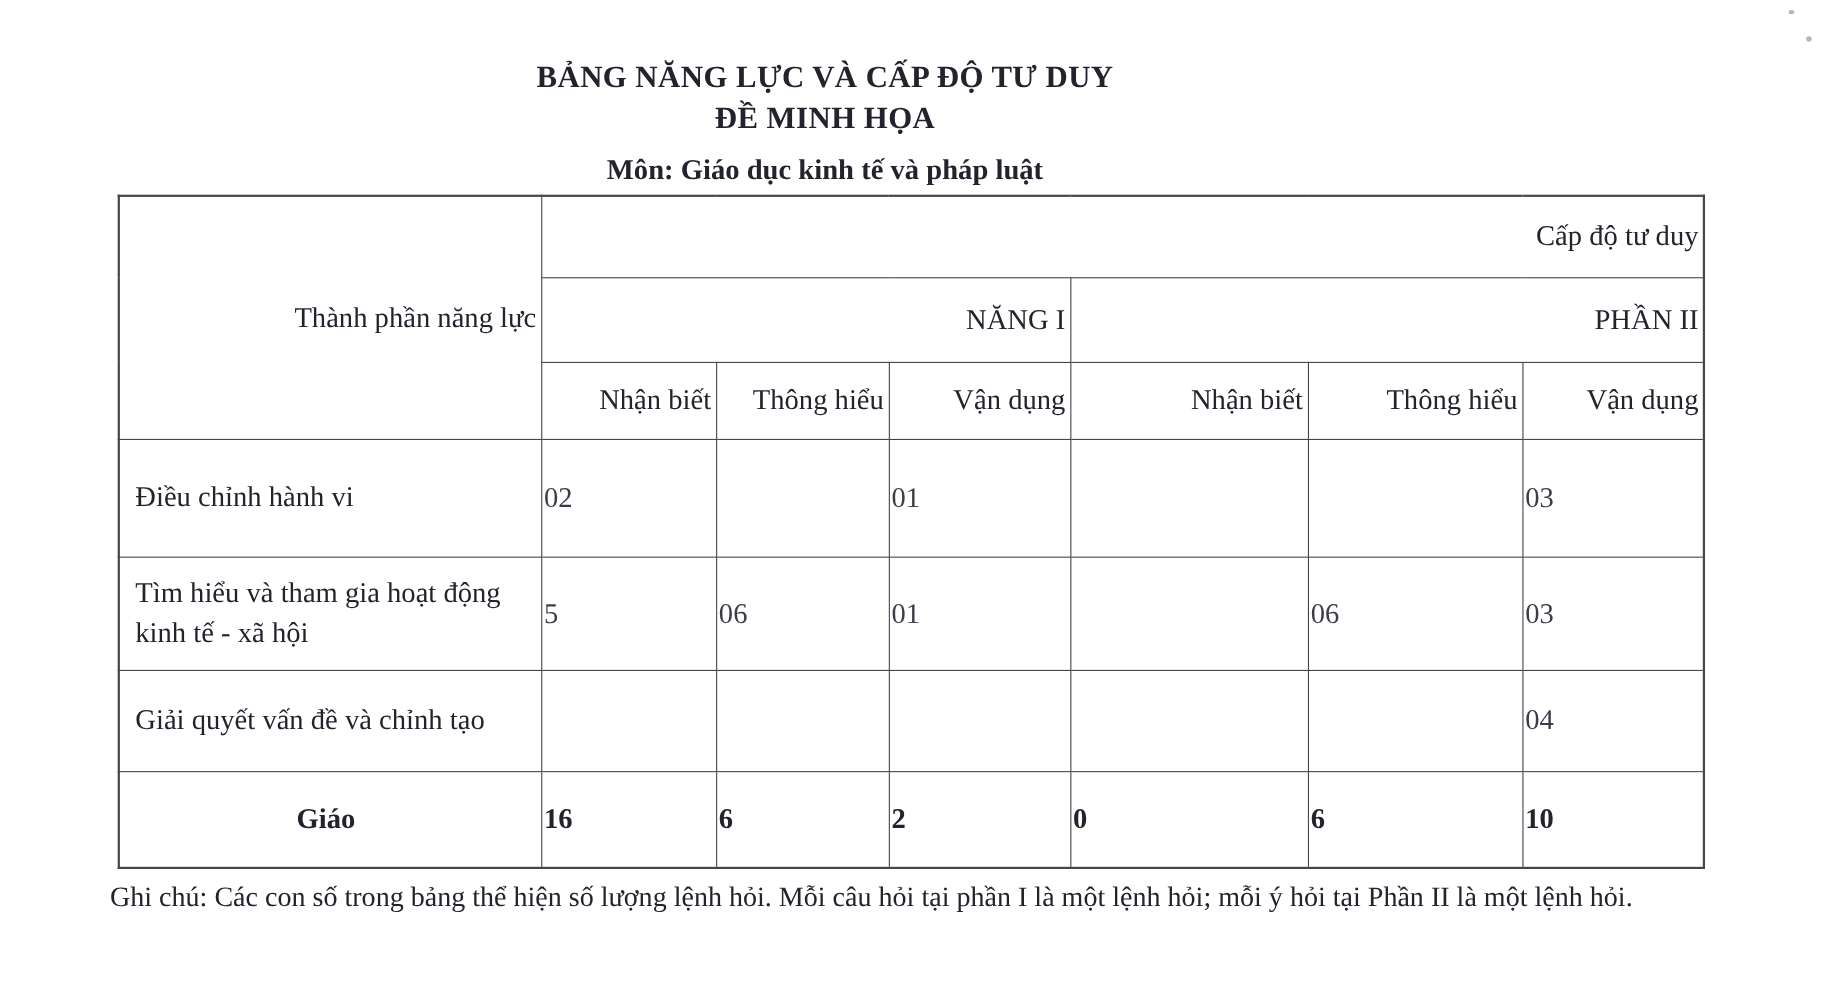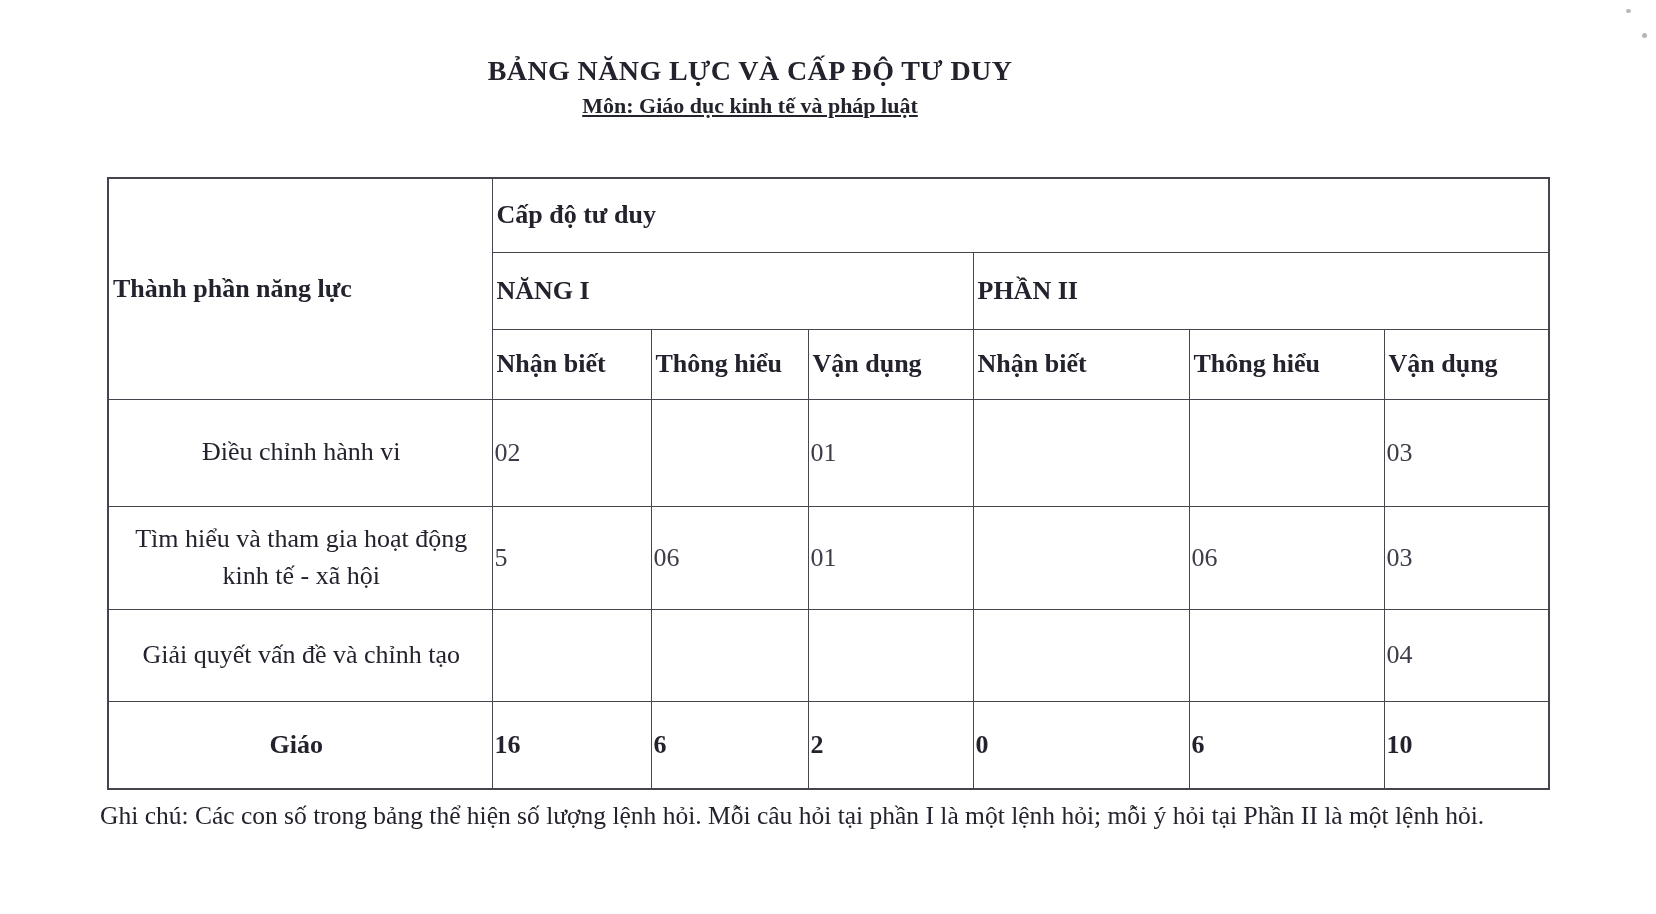--- a/index.html
+++ b/index.html
@@ -30,53 +30,53 @@
   .titles {
     position: absolute;
     top: 54px; left: 0;
     width: 1500px;
     text-align: center;
     font-weight: bold;
     line-height: 1.2;
   }
   .title-1 { font-size: 28px; letter-spacing: 0.4px; }
   .title-2 { font-size: 28px; margin-top: 3px; letter-spacing: 0.4px; }
-  .title-3 { font-size: 22px; margin-top: 5px; text-decoration: underline; }
+  .title-3 { font-size: 26px; margin-top: 15px; }
 
   
   table.matrix {
     position: absolute;
     left: 107px; top: 177px;
     width: 1441px;
     border-collapse: collapse;
     table-layout: fixed;
     border: 2px solid var(--border);
   }
   .matrix th, .matrix td {
     border: 1.5px solid var(--border);
     vertical-align: middle;
     overflow: hidden;
   }
   .matrix th {
-    font-weight: bold;
+    font-weight: normal;
     font-size: 26px;
-    text-align: left;
+    text-align: right;
     padding: 2px 4px;
   }
   tr.r-top   { height: 74px; }
   tr.r-part  { height: 77px; }
   tr.r-level { height: 70px; }
   tbody tr:nth-child(1) { height: 107px; }
   tbody tr:nth-child(2) { height: 103px; }
   tbody tr:nth-child(3) { height: 92px;  }
   tbody tr:nth-child(4) { height: 88px;  }
 
   td.label {
     font-size: 26px;
-    text-align: center;
+    text-align: left;
     padding: 6px 12px 6px 14px;
     line-height: 1.4;
   }
   td.num {
     font-size: 26px;
     text-align: left;
     color: var(--num);
     padding: 2px;
   }
   tr.total-row td {
@@ -109,20 +109,21 @@
   .speck-1 { left: 1626px; top: 9px;  width: 5px; height: 4px; }
   .speck-2 { left: 1642px; top: 33px; width: 5px; height: 5px; }
 </style>
 </head>
 <body>
 
 <div class="page">
 
   <header class="titles">
     <div class="title-1">BẢNG NĂNG LỰC VÀ CẤP ĐỘ TƯ DUY</div>
+    <div class="title-2">ĐỀ MINH HỌA</div>
     <div class="title-3">Môn: Giáo dục kinh tế và pháp luật</div>
   </header>
 
   <table class="matrix">
     <colgroup>
       <col style="width:384px">
       <col style="width:159px">
       <col style="width:157px">
       <col style="width:165px">
       <col style="width:216px">

